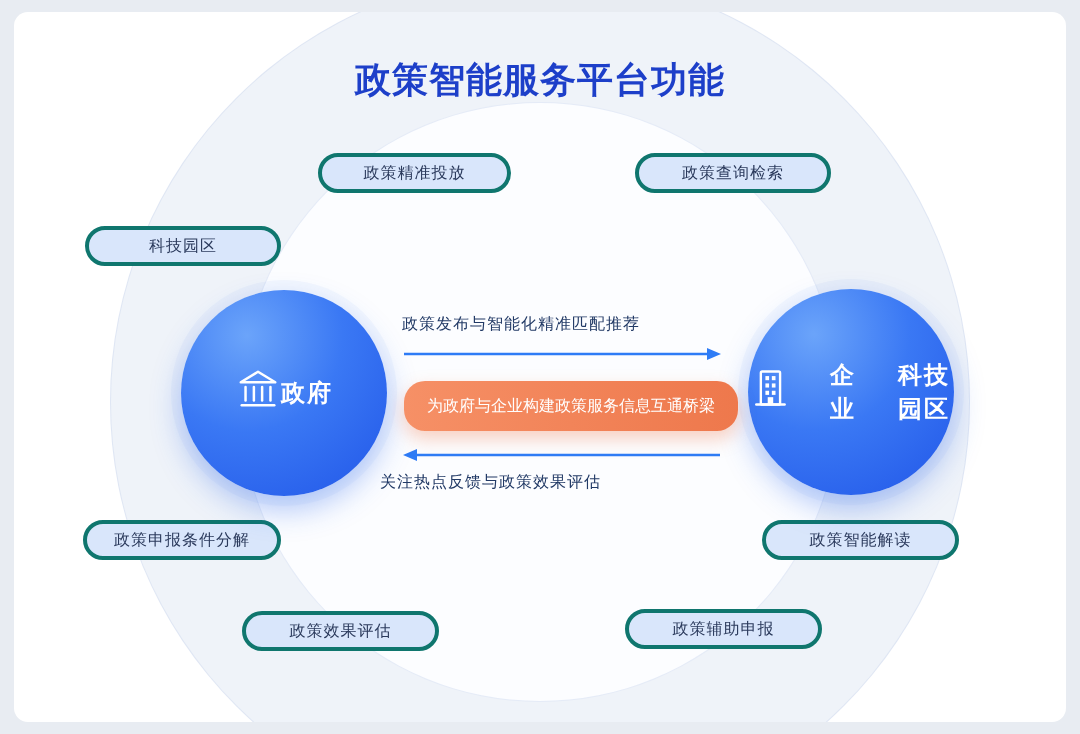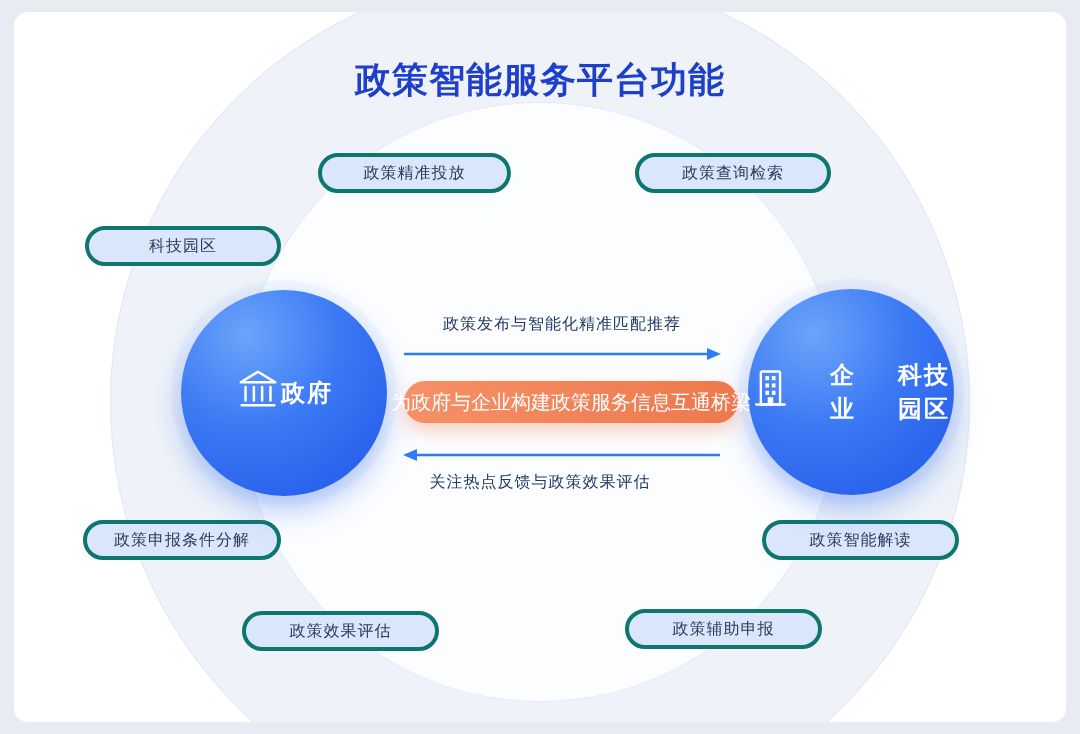--- a/index.html
+++ b/index.html
@@ -74,36 +74,35 @@
     font-weight: bold;
     line-height: 34px;
     letter-spacing: 2px;
     text-align: center;
   }
 
   .flow-arrow { position: absolute; z-index: 3; line-height: 0; }
   .arrow-label {
     position: absolute;
     width: 320px;
-    text-align: center;
     font-size: 16px;
     color: #223a66;
     letter-spacing: 1px;
     z-index: 3;
     white-space: nowrap;
   }
 
   .banner {
     position: absolute;
     left: 404px; top: 381px;
-    width: 334px; height: 42px;
+    width: 334px; height: 50px;
     border-radius: 21px;
     background: linear-gradient(90deg, #f69066, #ee784c);
     color: #ffffff;
-    font-size: 20px;
+    font-size: 16px;
     display: flex; align-items: center; justify-content: center;
     box-shadow: 0 8px 18px rgba(240, 122, 77, 0.35);
     white-space: nowrap;
     z-index: 5;
     font-family: Liberation Mono, monospace;
   }
 
   
   .pill-1 { left: 318px; top: 153px; width: 193px; }
   .pill-2 { left: 635px; top: 153px; width: 196px; }

